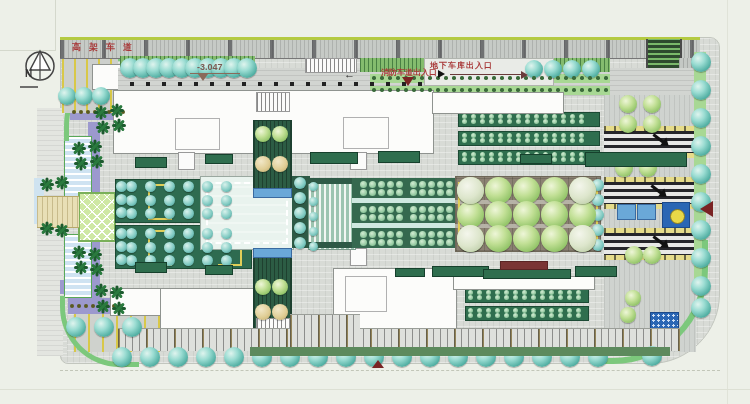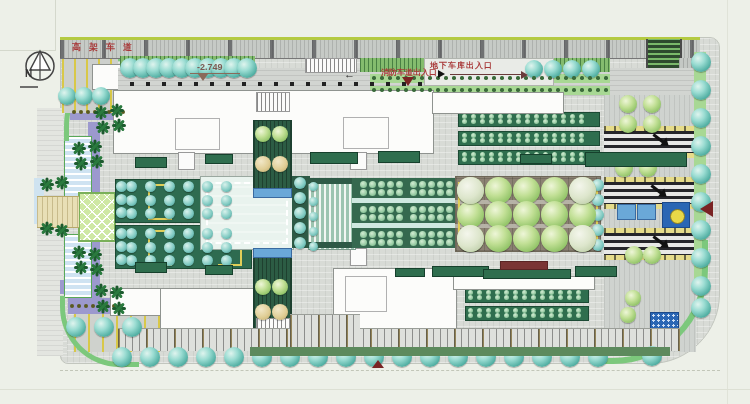--- a/index.html
+++ b/index.html
@@ -203,21 +203,21 @@
   <div class="p stalls" style="left:290px;top:314px;width:70px;height:36px;"></div>
 
   <svg class="lbl" style="left:18px;top:46px;" width="44" height="46" viewBox="0 0 44 46">
     <circle cx="22" cy="20" r="14" fill="rgba(255,255,255,.25)" stroke="#444" stroke-width="1.5"></circle>
     <polygon points="22,5 12,24 32,24" fill="#fff" stroke="#444" stroke-width="1.5"></polygon>
     <line x1="22" y1="5" x2="22" y2="33" stroke="#444" stroke-width="1.2"></line>
     <line x1="2" y1="41" x2="20" y2="41" stroke="#444" stroke-width="1.5"></line>
     <text x="7" y="31" font-size="10" fill="#333" font-weight="bold">N</text>
   </svg>
   <div class="lbl redtext" style="left:72px;top:41px;font-size:9px;letter-spacing:8px;white-space:nowrap;">高架车道</div>
-  <div class="lbl elevtext" style="left:197px;top:62px;font-size:9px;">-2.749</div>
+  <div class="lbl elevtext" style="left:197px;top:62px;font-size:9px;">-3.047</div>
   <div class="lbl" style="left:190px;top:73px;width:50px;height:1px;background:#8a6a5a;"></div>
   <div class="lbl tri-elev" style="left:198px;top:74px;"></div>
   <div class="lbl redtext" style="left:430px;top:60px;font-size:8px;letter-spacing:1px;white-space:nowrap;">地下车库出入口</div>
   <div class="lbl blacktri" style="left:438px;top:70px;"></div>
   <div class="lbl arrowline" style="left:450px;top:74px;width:72px;">
       <span class="ahead"></span>
     </div>
   <div class="lbl redtext" style="left:381px;top:67px;font-size:8px;white-space:nowrap;">消防车道出入口</div>
   <div class="lbl tri-down" style="left:402px;top:77px;"></div>
   <div class="lbl" style="left:344px;top:68px;font-size:11px;font-weight:bold;color:#1a1a1a;">←</div>

